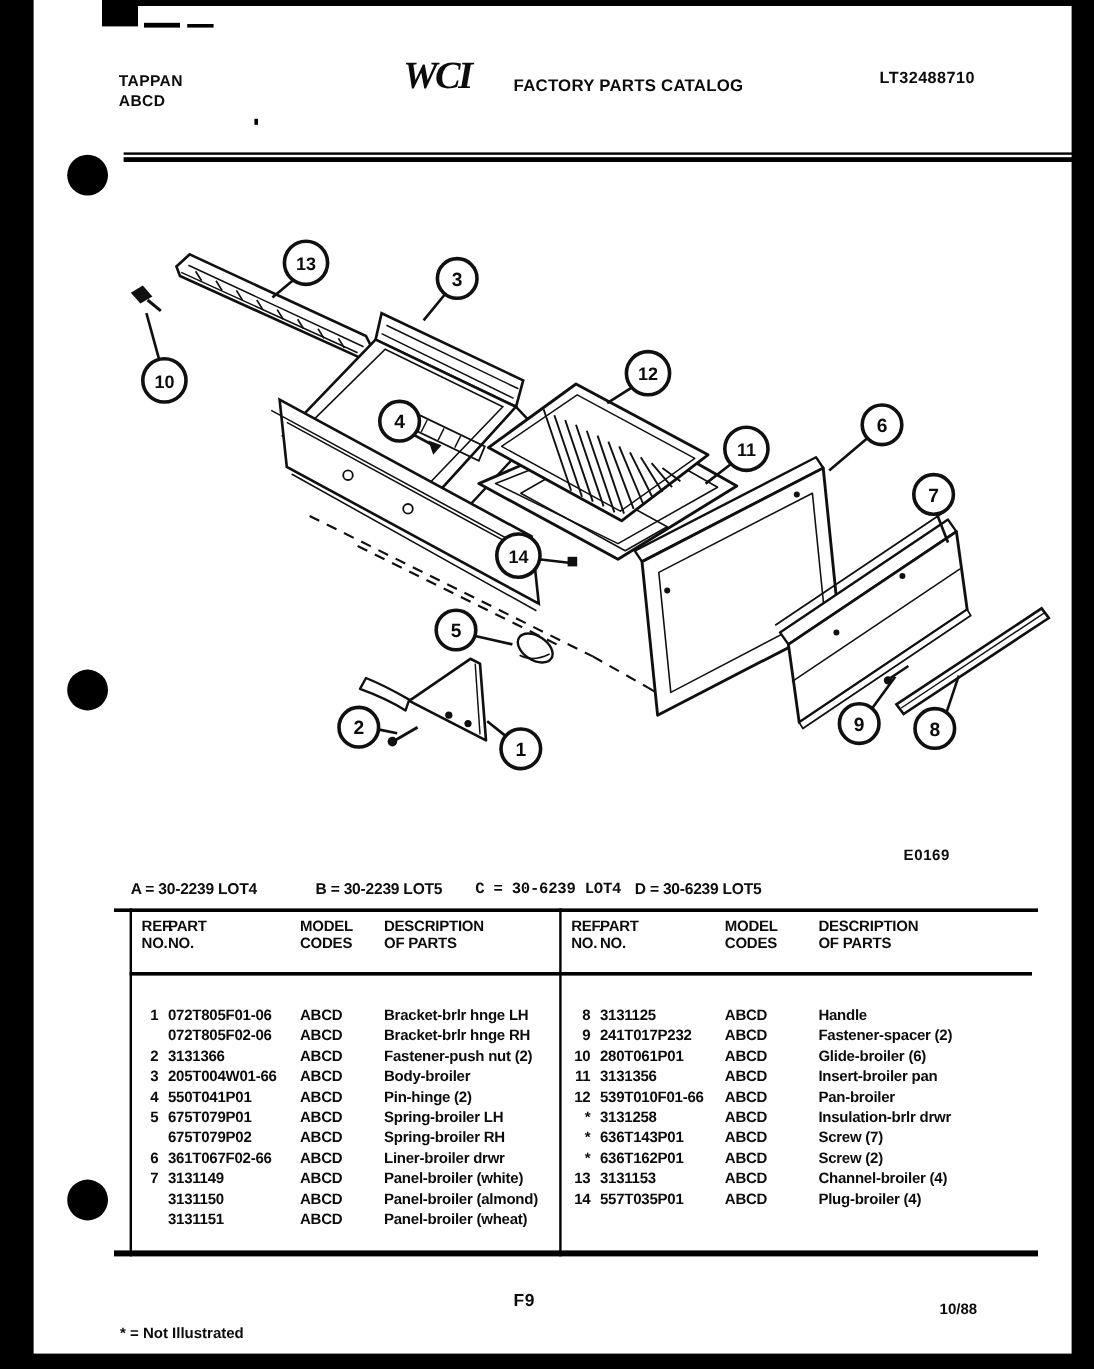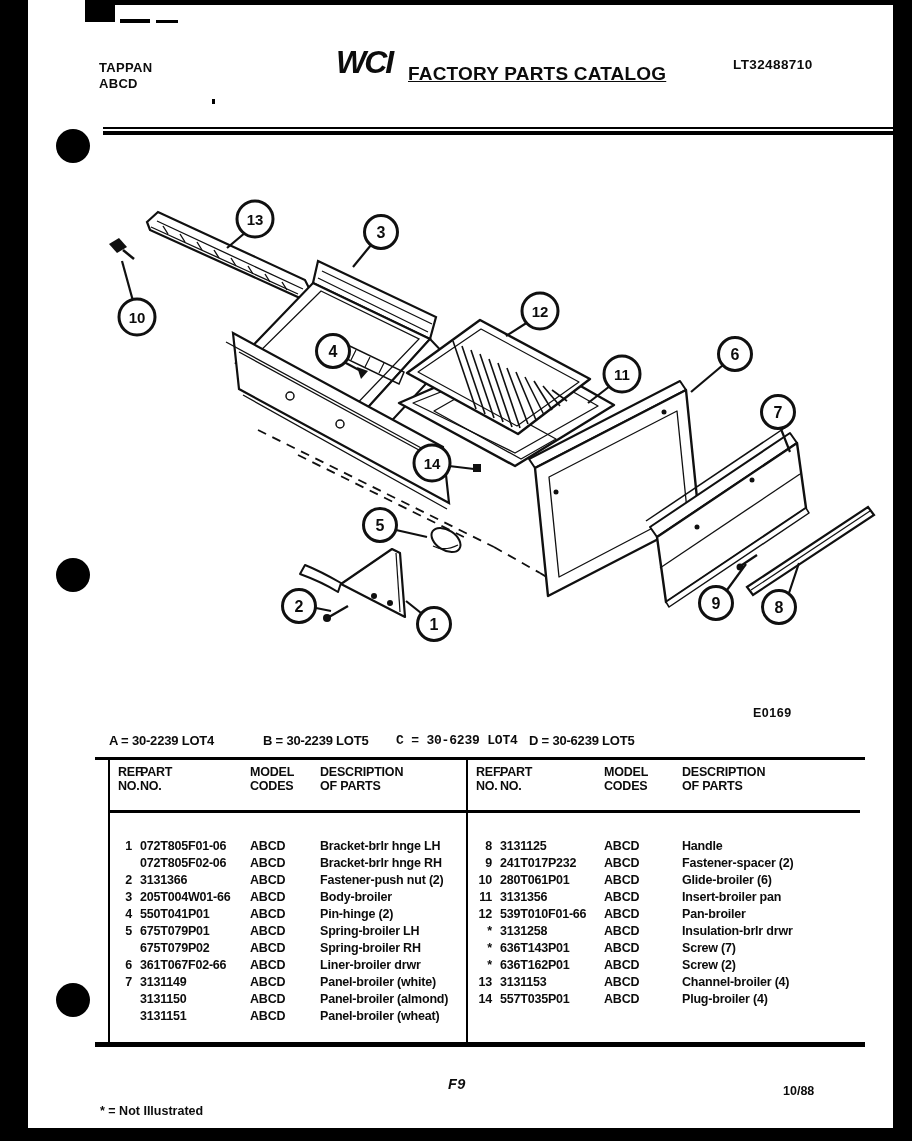--- a/index.html
+++ b/index.html
@@ -8,22 +8,22 @@
     font-family:"Liberation Sans", sans-serif;color:#0c0c0c;overflow:hidden;
     -webkit-font-smoothing:none;
   }
   .abs{position:absolute;}
   .b{font-weight:700;}
   
   .edge{position:absolute;background:#000;}
   .punch{position:absolute;width:34px;height:34px;border-radius:50%;background:#000;}
   
   .brand{left:99px;top:60px;font-size:13px;line-height:16px;letter-spacing:.3px;}
-  .wci{left:336px;top:44px;font-size:32px;font-style:italic;font-weight:700;letter-spacing:-2px;}
-  .cat-title{left:408px;top:63px;font-size:19px;letter-spacing:.2px;text-decoration:underline;}
+  .wci{left:336px;top:44px;font-size:32px;font-style:italic;font-weight:700;letter-spacing:-2px;font-family:Liberation Serif, serif;}
+  .cat-title{left:428px;top:63px;font-size:14px;letter-spacing:.2px;}
   .docnum{left:733px;top:57px;font-size:13.5px;letter-spacing:.4px;}
   .rule-a{left:103px;top:127px;width:802px;height:2px;background:#000;}
   .rule-b{left:103px;top:131px;width:802px;height:4px;background:#000;}
   .speck{position:absolute;background:#000;}
   
   svg.diagram{position:absolute;left:0;top:0;}
   svg.diagram .ln{stroke:#101010;fill:none;}
   svg.diagram .fw{fill:#ffffff;stroke:#101010;}
   svg.diagram text{font-family:"Liberation Sans",sans-serif;font-weight:700;fill:#0c0c0c;text-anchor:middle;}
   .callout circle{fill:#fff;stroke:#101010;stroke-width:3px;}
@@ -49,21 +49,21 @@
   .half.left .c.codes{margin-left:6px;width:62px;}
   .half.left .c.desc{margin-left:8px;flex:1;}
   .half.right .hrow,.half.right .prow{padding-left:6px;}
   .half.right .c.ref{width:16px;text-align:right;}
   .half.right .c.part{margin-left:8px;width:98px;}
   .half.right .c.codes{margin-left:6px;width:58px;}
   .half.right .c.desc{margin-left:20px;flex:1;}
   .hrow .c.ref{text-align:left!important;}
   
   .foot-note{left:100px;top:1076px;font-size:12.5px;margin-top:28px;}
-  .foot-page{left:448px;top:1076px;font-size:14.5px;letter-spacing:.5px;font-style:italic;}
+  .foot-page{left:428px;top:1076px;font-size:14.5px;letter-spacing:.5px;}
   .foot-date{left:783px;top:1084px;font-size:12.5px;}
 </style>
 </head>
 <body>
 
 <div class="edge" style="left:0;top:0;width:28px;height:1141px;"></div>
 <div class="edge" style="left:893px;top:0;width:19px;height:1141px;"></div>
 <div class="edge" style="left:0;top:1128px;width:912px;height:13px;"></div>
 <div class="edge" style="left:85px;top:0;width:827px;height:5px;"></div>
 <div class="edge" style="left:85px;top:0;width:30px;height:22px;"></div>

